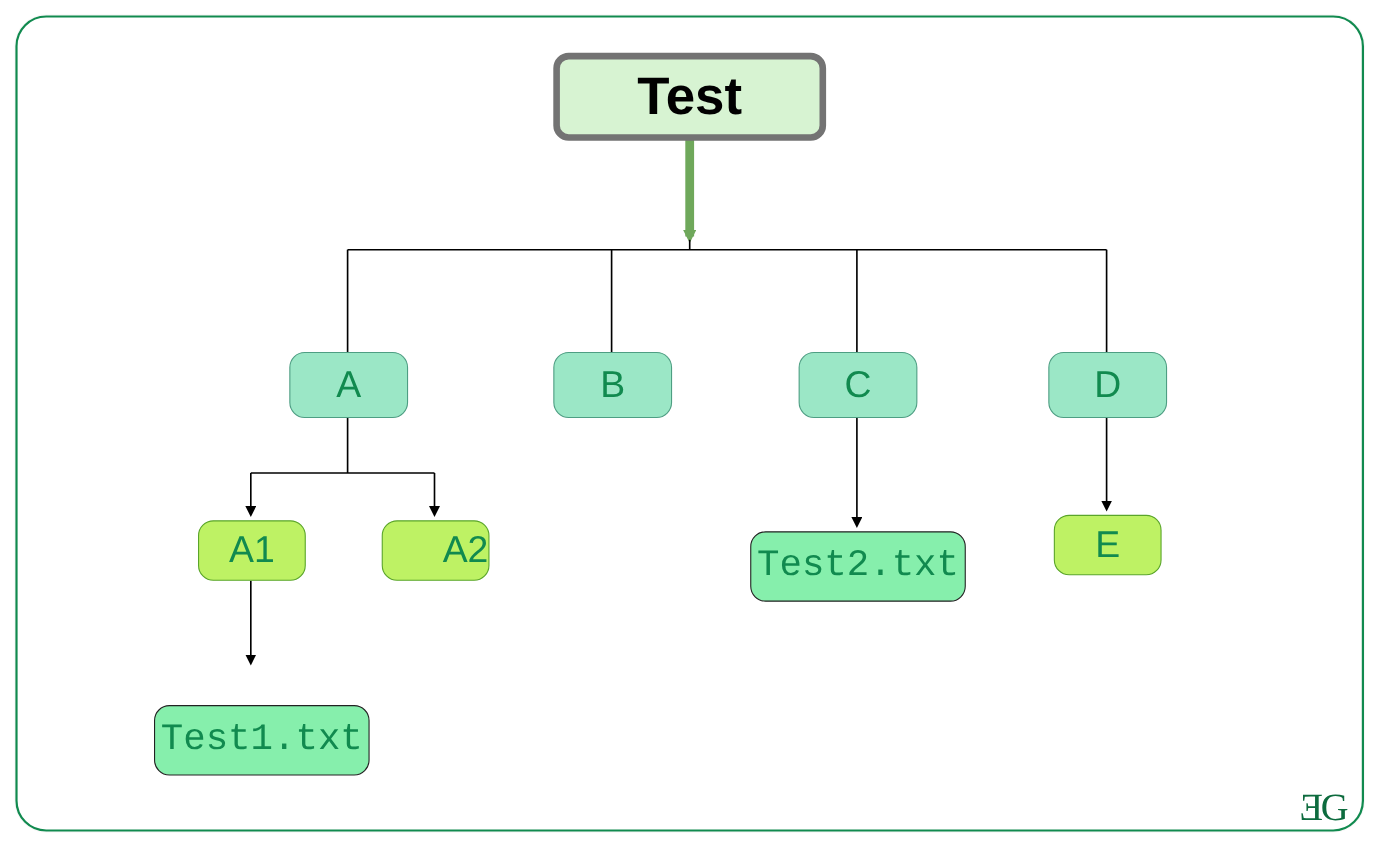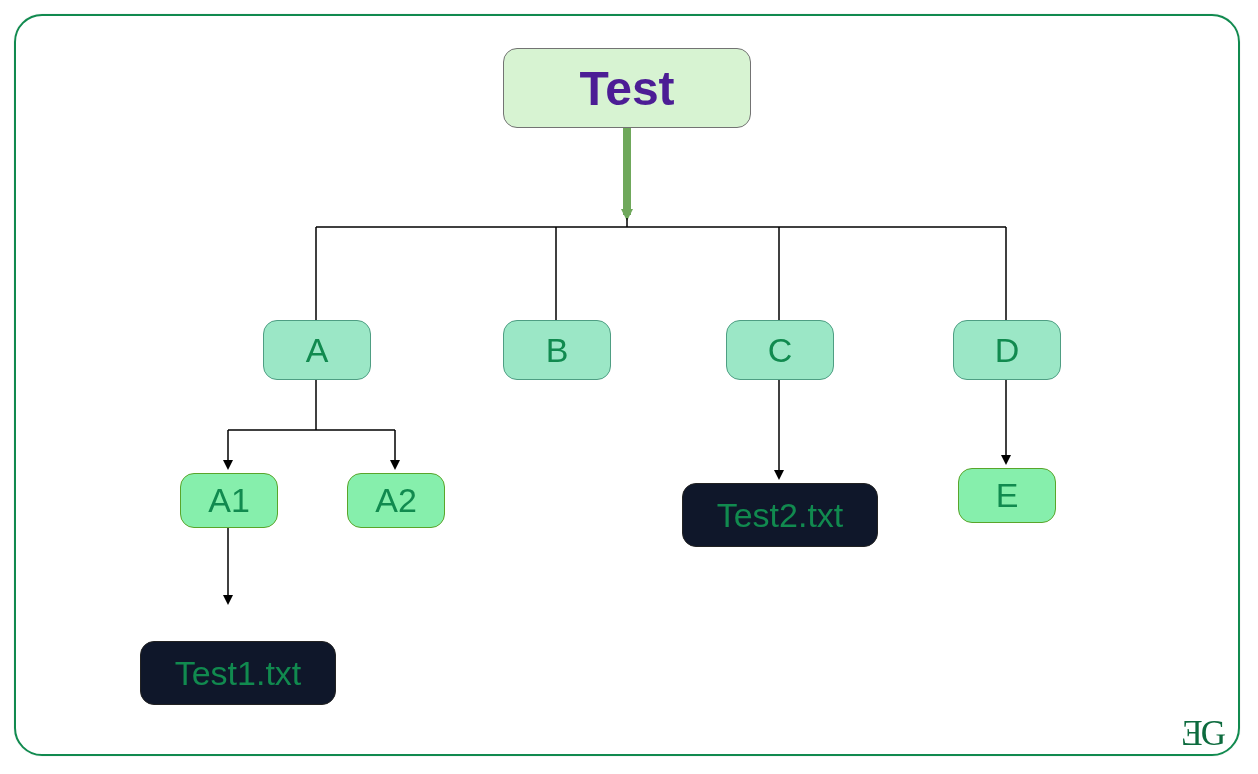--- a/index.html
+++ b/index.html
@@ -27,37 +27,38 @@
     align-items: center;
     justify-content: center;
     border-radius: 14px;
     box-sizing: border-box;
     color: #118a4f;
     font-size: 34px;
     border: 1px solid rgba(0,0,0,0.35);
   }
   .node.root {
     background: #d7f3d2;
-    color: #4c1d95;
+    color: #000000;
     font-size: 48px;
     font-weight: 700;
-    border: 1px solid #737373;
+    border: 6px solid #737373;
     align-items: center;
   }
   .node.folder {
     background: #9be7c6;
     border: 1px solid #4e9e83;
   }
   .node.subfolder {
-    background: #86efac;
+    background: #bef264;
     border: 1px solid #5aa52a;
   }
   .node.file {
-    background: #0f172a;
+    background: #86efac;
     border: 1.5px solid #222;
+    font-family: Liberation Mono, monospace;
   }
   .logo {
     position: absolute;
     right: 34px;
     bottom: 20px;
     font-family: Georgia, 'Times New Roman', serif;
     font-size: 35px;
     color: #0d6b3e;
     letter-spacing: -2px;
     font-weight: 400;
@@ -122,21 +123,21 @@
 <div class="node folder" style="left:726px; top:320px; width:108px; height:60px;">
   <span>C</span>
 </div>
 <div class="node folder" style="left:953px; top:320px; width:108px; height:60px;">
   <span>D</span>
 </div>
 
 <div class="node subfolder" style="left:180px; top:473px; width:98px; height:55px;">
   <span>A1</span>
 </div>
-<div class="node subfolder" style="left:347px; top:473px; width:98px; height:55px;">
+<div class="node subfolder" style="left:347px; top:473px; width:98px; height:55px;justify-content:flex-end;">
   <span>A2</span>
 </div>
 <div class="node subfolder" style="left:958px; top:468px; width:98px; height:55px;">
   <span>E</span>
 </div>
 
 <div class="node file" style="left:140px; top:608px; width:196px; height:64px;margin-top:33px;">
   <span>Test1.txt</span>
 </div>
 <div class="node file" style="left:682px; top:483px; width:196px; height:64px;">

